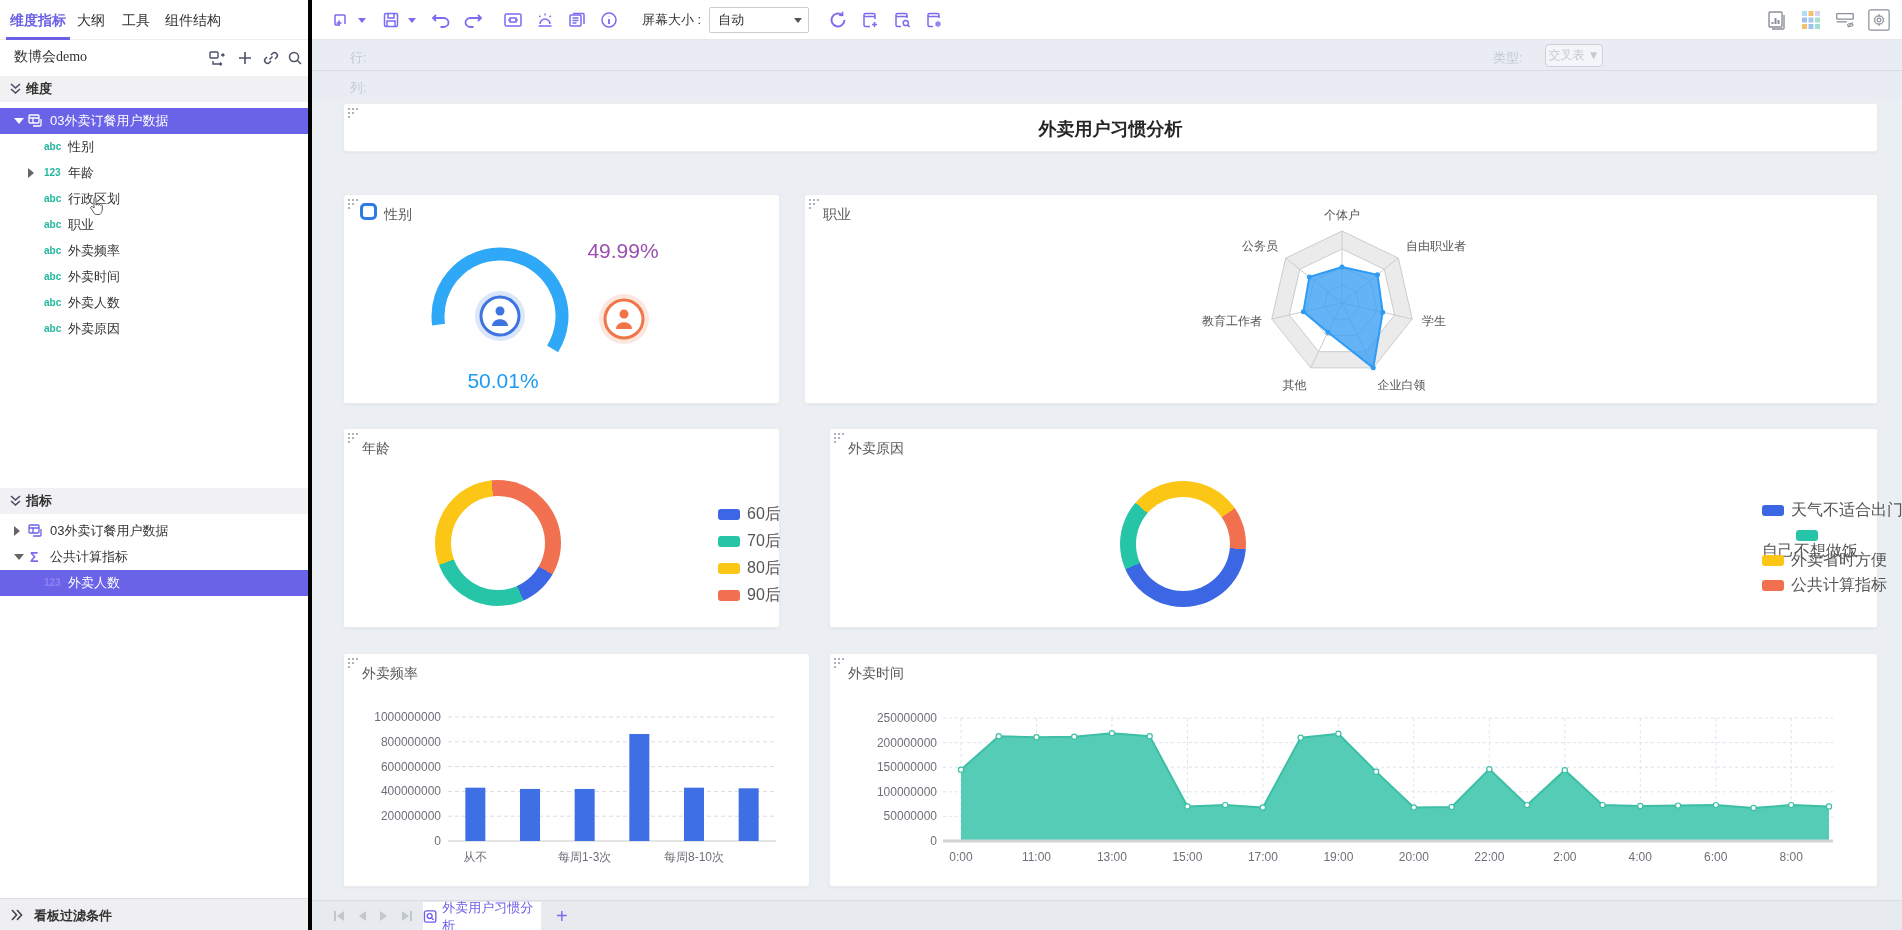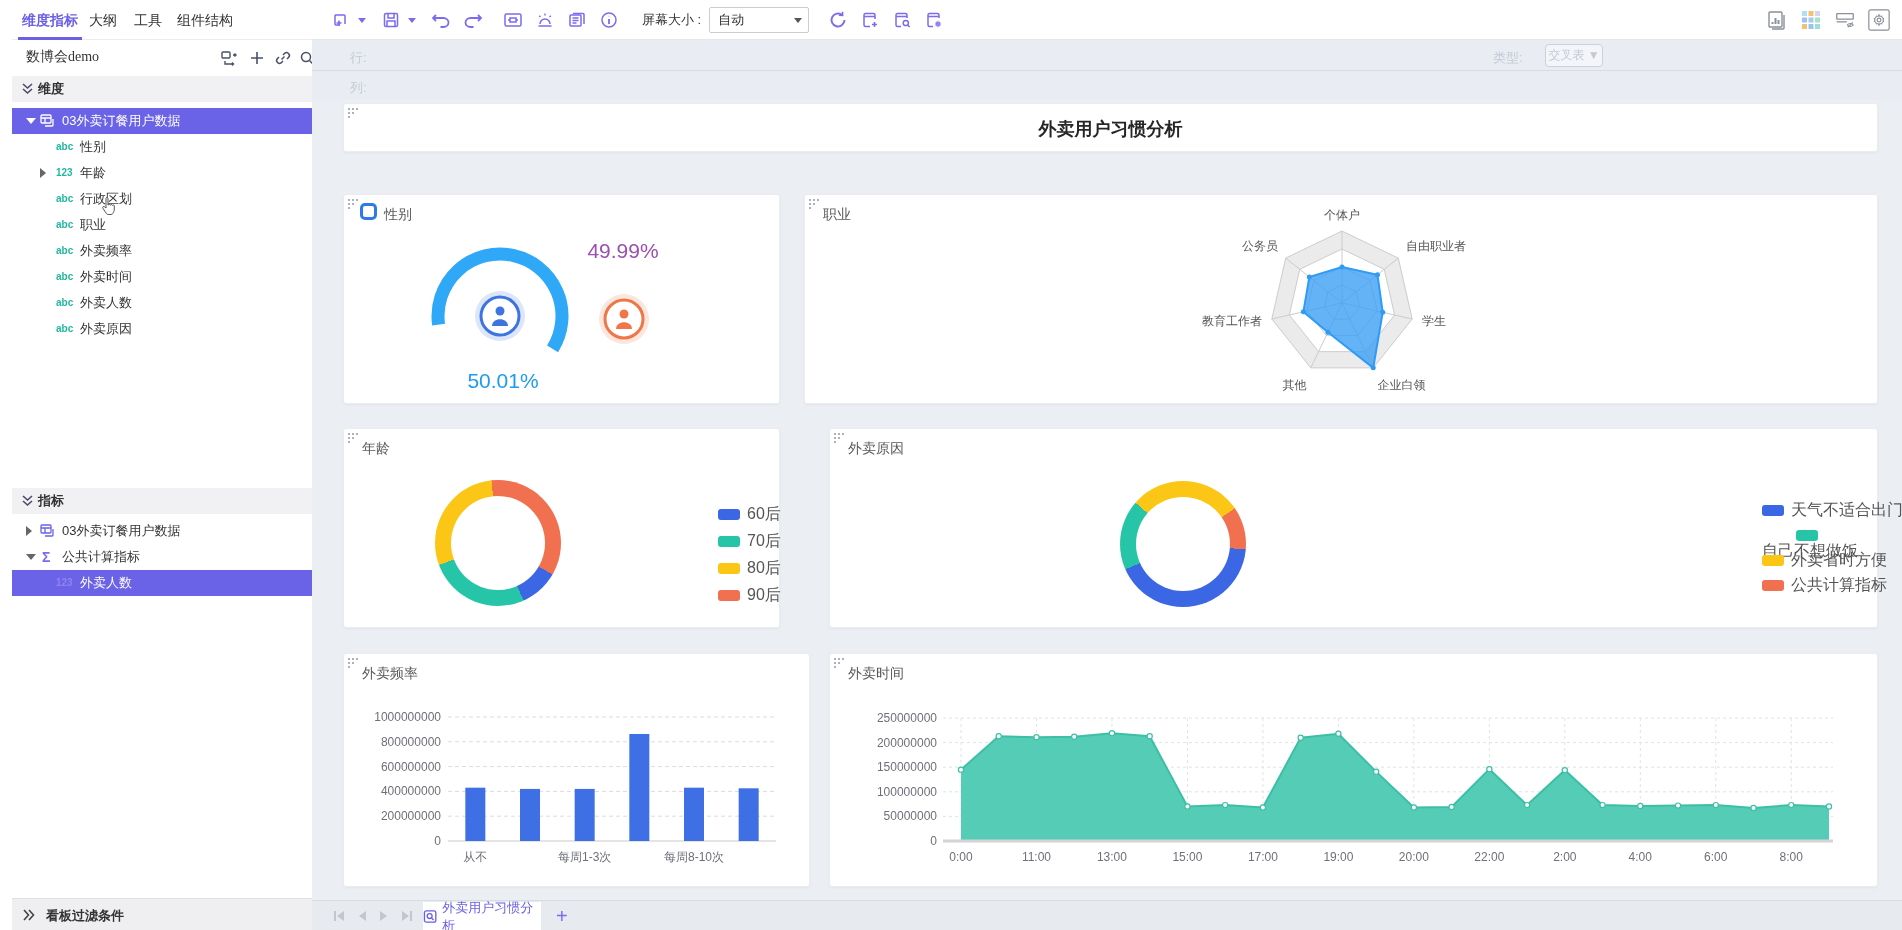--- a/index.html
+++ b/index.html
@@ -1,20 +1,20 @@
 <!DOCTYPE html>
 <html><head>
 <meta charset="utf-8">
 <style>
   * { margin:0; padding:0; box-sizing:border-box; }
   html,body { width:1902px; height:930px; overflow:hidden; font-family:"Liberation Sans","DejaVu Sans",sans-serif; background:#ebeff3; }
   #app { position:relative; width:1902px; height:930px; background:#fff; }
 
   
-  #sidebar { position:absolute; left:12px; top:0; width:312px; height:930px; background:#fff; border-right:6px solid #000000; }
+  #sidebar { position:absolute; left:0; top:0; width:312px; height:930px; background:#fff; border-right:4px solid #000000; }
   #side-tabs { position:absolute; left:0; top:0; width:100%; height:40px; background:#fff; border-bottom:1px solid #ececef; }
   .side-tab { position:absolute; top:0; height:40px; line-height:40px; font-size:14px; color:#333; cursor:pointer; }
   .side-tab.active { color:#6a5fe6; font-weight:bold; }
   .side-tab.active:after { content:""; position:absolute; left:-4px; right:-4px; bottom:0; height:3px; background:#6a5fe6; }
   #dataset-row { position:absolute; left:0; top:40px; width:100%; height:36px;font-family:Liberation Serif, serif; }
   #dataset-name { position:absolute; left:14px; top:8px; font-size:14px; color:#333; }
   .ds-icon { position:absolute; top:9px; width:18px; height:18px; color:#4c5068; cursor:pointer; }
   .section-header { position:absolute; left:0; width:100%; height:26px; background:#f1f1f4; line-height:26px; font-size:13px; color:#333; font-weight:bold; }
   .section-header .sh-label { margin-left:26px; }
   .section-header svg { position:absolute; left:9px; top:6px; }

